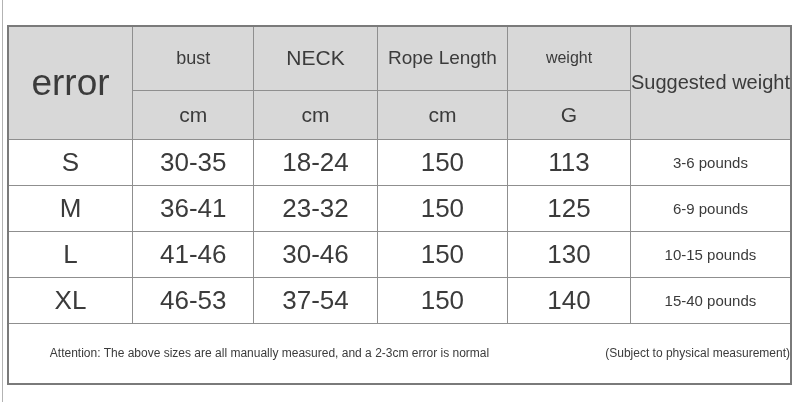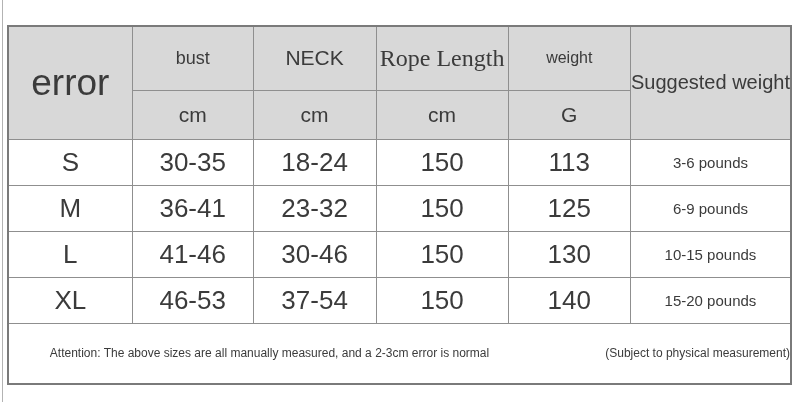--- a/index.html
+++ b/index.html
@@ -23,21 +23,21 @@
     overflow:hidden; white-space:nowrap;
   }
   .hdr { background:#d8d8d8; }
   tr.hrow1 { height:64px; }
   tr.hrow2 { height:49px;margin-top:28px; }
   tr.drow  { height:46px; }
   tr.frow  { height:61px; }
   .size-cell   { font-size:37px; font-weight:bold; color:#343434; }
   .lbl-bust    { font-size:18px;margin-left:17px; }
   .lbl-neck    { font-size:21px; }
-  .lbl-rope    { font-size:24px;font-family:Liberation Serif, serif; }
+  .lbl-rope    { font-size:19px; }
   .lbl-weight  { font-size:16px; }
   .lbl-sugg    { font-size:20px; }
   .unit-cell   { font-size:21px; font-weight:bold; color:#343434; }
   .val-cell    { font-size:26px; }
   .sugg-cell   { font-size:15px;margin-top:24px; }
   .footer-flex { display:flex; align-items:center; width:100%; }
   .footer-att  { width:521px; text-align:center; font-size:12px; }
   .footer-note { flex:1; text-align:right; font-size:12px; }
 </style>
 </head>
@@ -93,21 +93,21 @@
       <td class="val-cell">150</td>
       <td class="val-cell">130</td>
       <td class="sugg-cell">10-15 pounds</td>
     </tr>
     <tr class="drow">
       <td class="val-cell">XL</td>
       <td class="val-cell">46-53</td>
       <td class="val-cell">37-54</td>
       <td class="val-cell">150</td>
       <td class="val-cell">140</td>
-      <td class="sugg-cell">15-20 pounds</td>
+      <td class="sugg-cell">15-40 pounds</td>
     </tr>
 
     <tr class="frow">
       <td colspan="6">
         <div class="footer-flex">
           <span class="footer-att">Attention: The above sizes are all manually measured, and a 2-3cm error is normal</span>
           <span class="footer-note">(Subject to physical measurement)</span>
         </div>
       </td>
     </tr>

